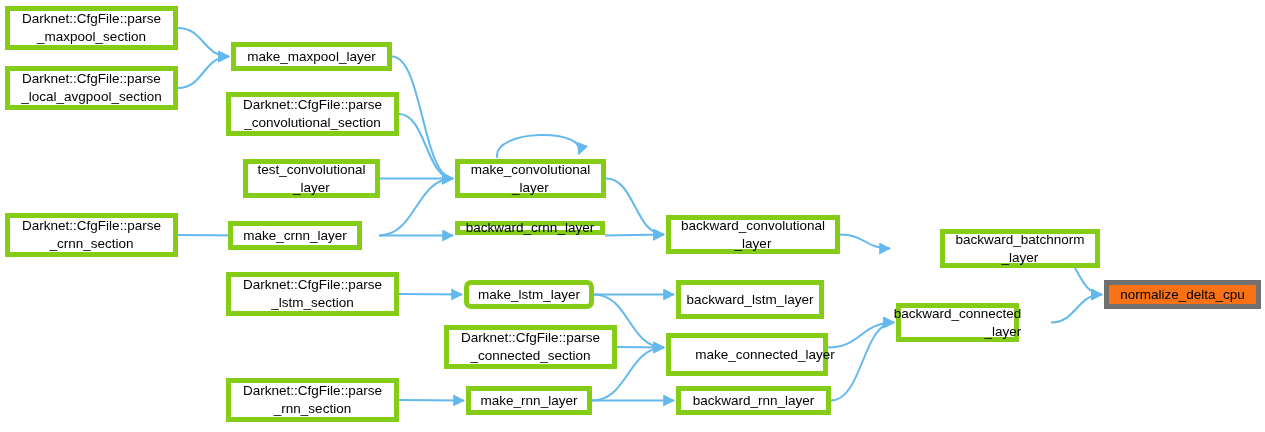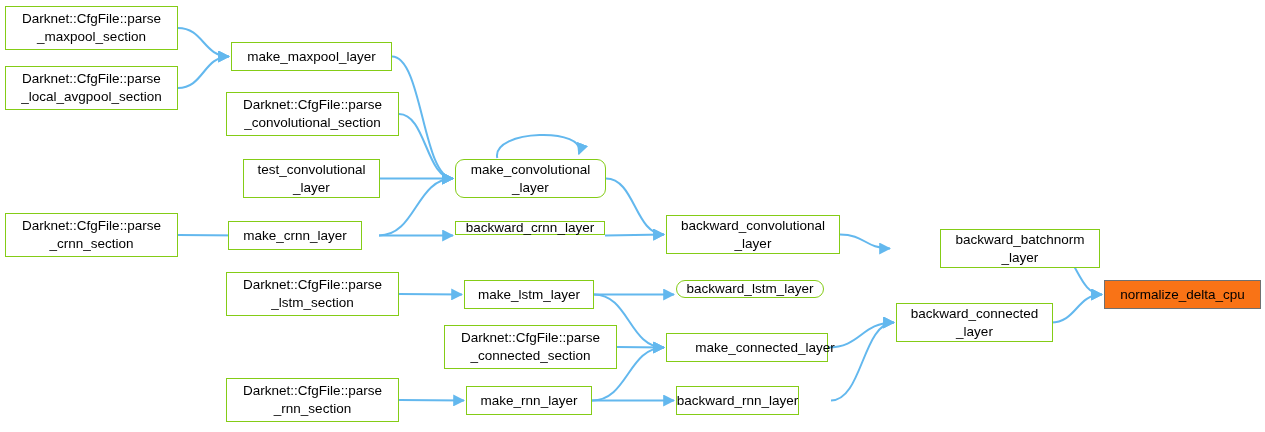--- a/index.html
+++ b/index.html
@@ -19,21 +19,21 @@
     position: absolute;
     left: 0;
     top: 0;
     width: 1265px;
     height: 432px;
     pointer-events: none;
   }
   .node {
     position: absolute;
     box-sizing: border-box;
-    border: 1px solid #84cc16;
+    border: 5px solid #84cc16;
     background: #ffffff;
     color: #000000;
     display: flex;
     align-items: center;
     justify-content: center;
     text-align: center;
     font-size: 13.5px;
     line-height: 18px;
     letter-spacing: 0px;
     white-space: pre-line;
@@ -85,39 +85,39 @@
   <div id="nodes">
       <div class="node" style="left: 5px; top: 6px; width: 173px; height: 44px;">Darknet::CfgFile::parse
 _maxpool_section</div>
       <div class="node" style="left: 231px; top: 42px; width: 161px; height: 29px;">make_maxpool_layer</div>
       <div class="node" style="left: 5px; top: 66px; width: 173px; height: 44px;">Darknet::CfgFile::parse
 _local_avgpool_section</div>
       <div class="node" style="left: 226px; top: 92px; width: 173px; height: 44px;">Darknet::CfgFile::parse
 _convolutional_section</div>
       <div class="node" style="left: 243px; top: 159px; width: 137px; height: 39px;">test_convolutional
 _layer</div>
-      <div class="node" style="left: 455px; top: 159px; width: 151px; height: 39px; border-radius: 9px;">make_convolutional
+      <div class="node" style="left: 455px; top: 159px; width: 151px; height: 39px;">make_convolutional
 _layer</div>
       <div class="node" style="left: 5px; top: 213px; width: 173px; height: 44px;">Darknet::CfgFile::parse
 _crnn_section</div>
       <div class="node" style="left: 228px; top: 221px; width: 134px; height: 29px;">make_crnn_layer</div>
       <div class="node" style="left: 455px; top: 221px; width: 150px; height: 14px;">backward_crnn_layer</div>
       <div class="node" style="left: 666px; top: 215px; width: 174px; height: 39px;">backward_convolutional
 _layer</div>
       <div class="node" style="left: 892px; top: 229px; width: 160px; height: 39px; margin-left: 48px;">backward_batchnorm
 _layer</div>
       <div class="node" style="left: 226px; top: 272px; width: 173px; height: 44px;">Darknet::CfgFile::parse
 _lstm_section</div>
-      <div class="node" style="left: 464px; top: 280px; width: 130px; height: 29px;">make_lstm_layer</div>
-      <div class="node" style="left: 676px; top: 280px; width: 148px; height: 18px; border-radius: 12px;">backward_lstm_layer</div>
+      <div class="node" style="left: 464px; top: 280px; width: 130px; height: 29px; border-radius: 7px;">make_lstm_layer</div>
+      <div class="node" style="left: 676px; top: 280px; width: 148px; height: 39px;">backward_lstm_layer</div>
       <div class="node highlight" style="left: 1104px; top: 280px; width: 157px; height: 29px;">normalize_delta_cpu</div>
-      <div class="node" style="left: 896px; top: 303px; width: 157px; height: 39px;">backward_connected
+      <div class="node" style="left: 896px; top: 303px; width: 123px; height: 39px; text-align: right;">backward_connected
 _layer</div>
       <div class="node" style="left: 444px; top: 325px; width: 173px; height: 44px;">Darknet::CfgFile::parse
 _connected_section</div>
-      <div class="node" style="left: 666px; top: 333px; width: 162px; height: 29px; padding-left: 36px;">make_connected_layer</div>
+      <div class="node" style="left: 666px; top: 333px; width: 162px; height: 43px; padding-left: 36px;">make_connected_layer</div>
       <div class="node" style="left: 226px; top: 378px; width: 173px; height: 44px;">Darknet::CfgFile::parse
 _rnn_section</div>
       <div class="node" style="left: 466px; top: 386px; width: 126px; height: 29px;">make_rnn_layer</div>
-      <div class="node" style="left: 676px; top: 386px; width: 123px; height: 29px;">backward_rnn_layer</div>
+      <div class="node" style="left: 676px; top: 386px; width: 155px; height: 29px;">backward_rnn_layer</div>
     </div>
 
 </div>
 
 </body></html>

